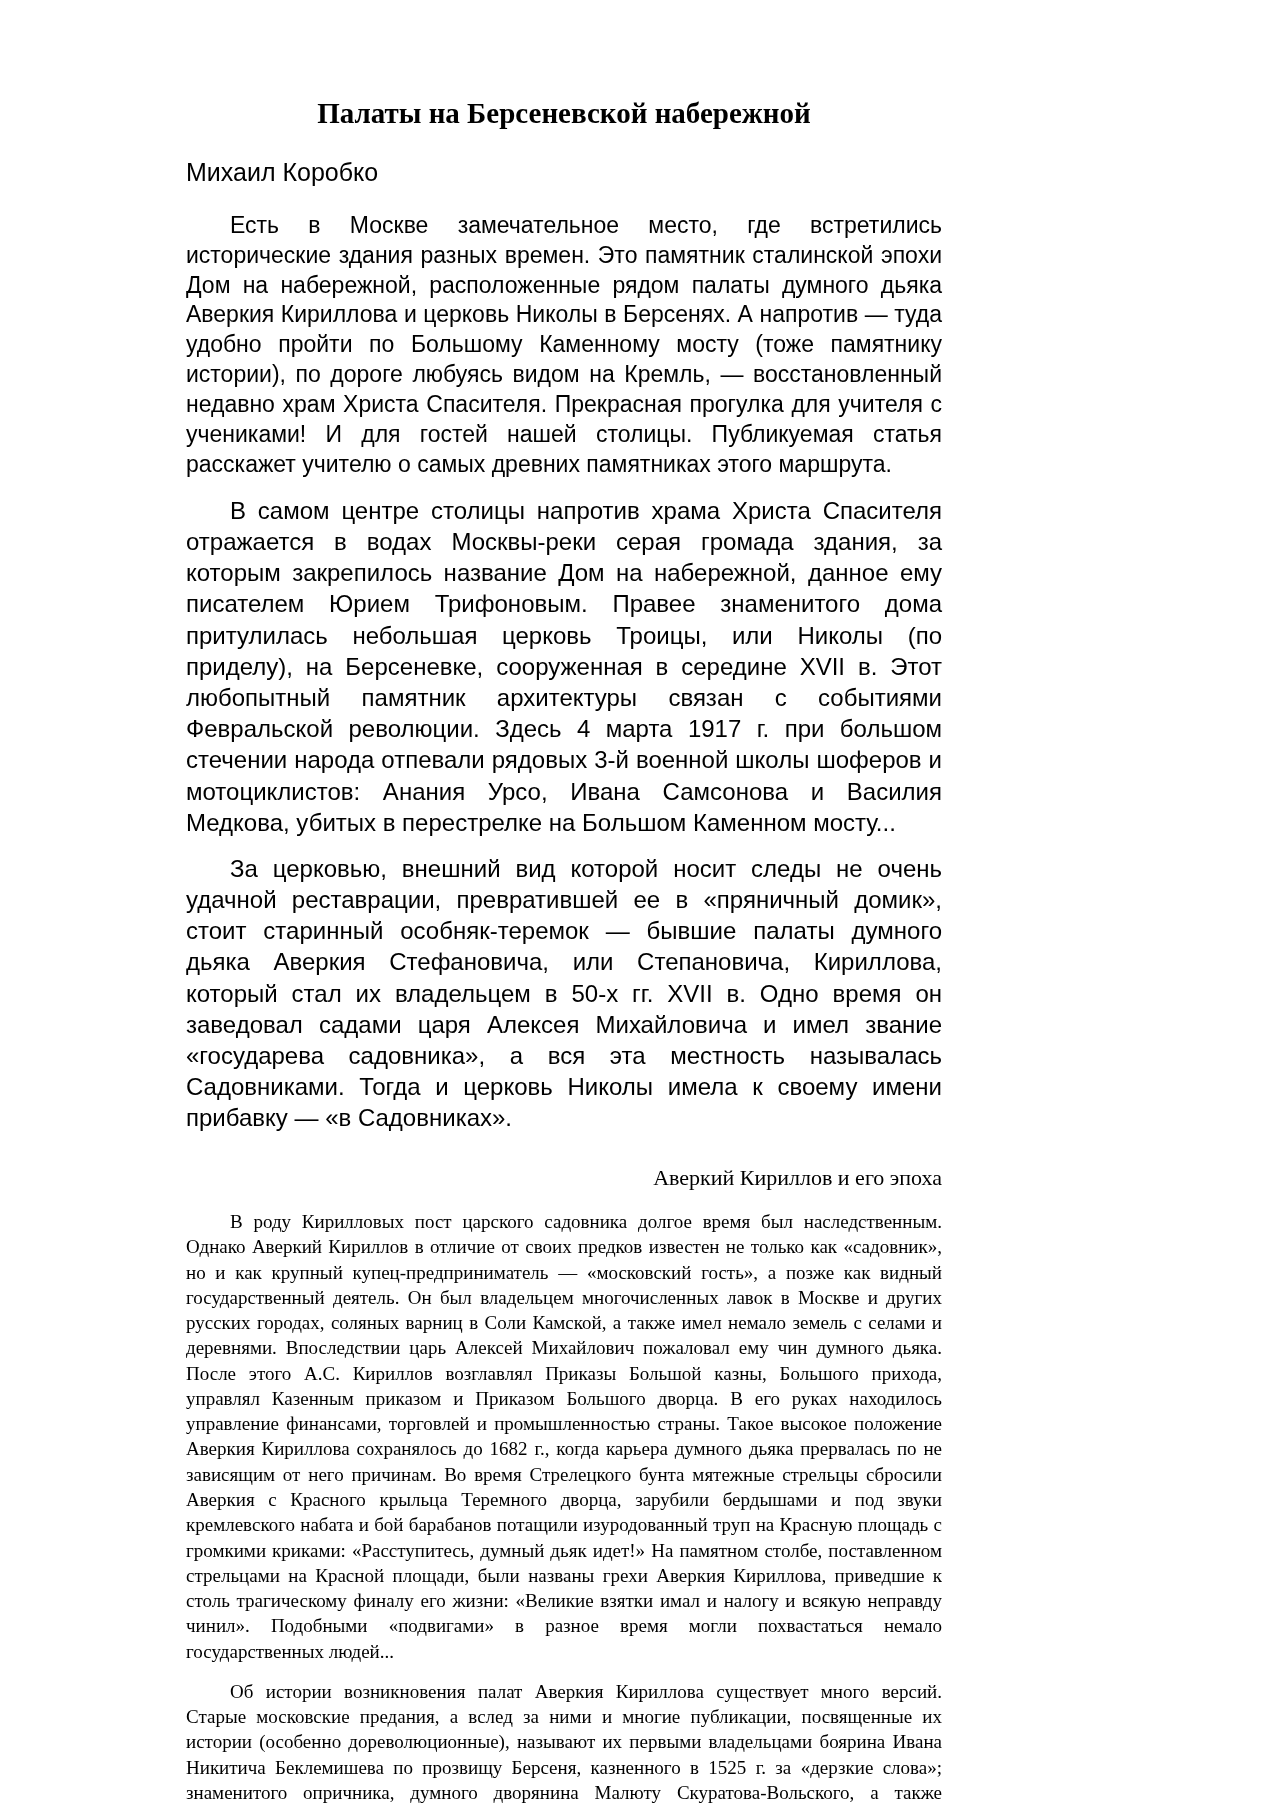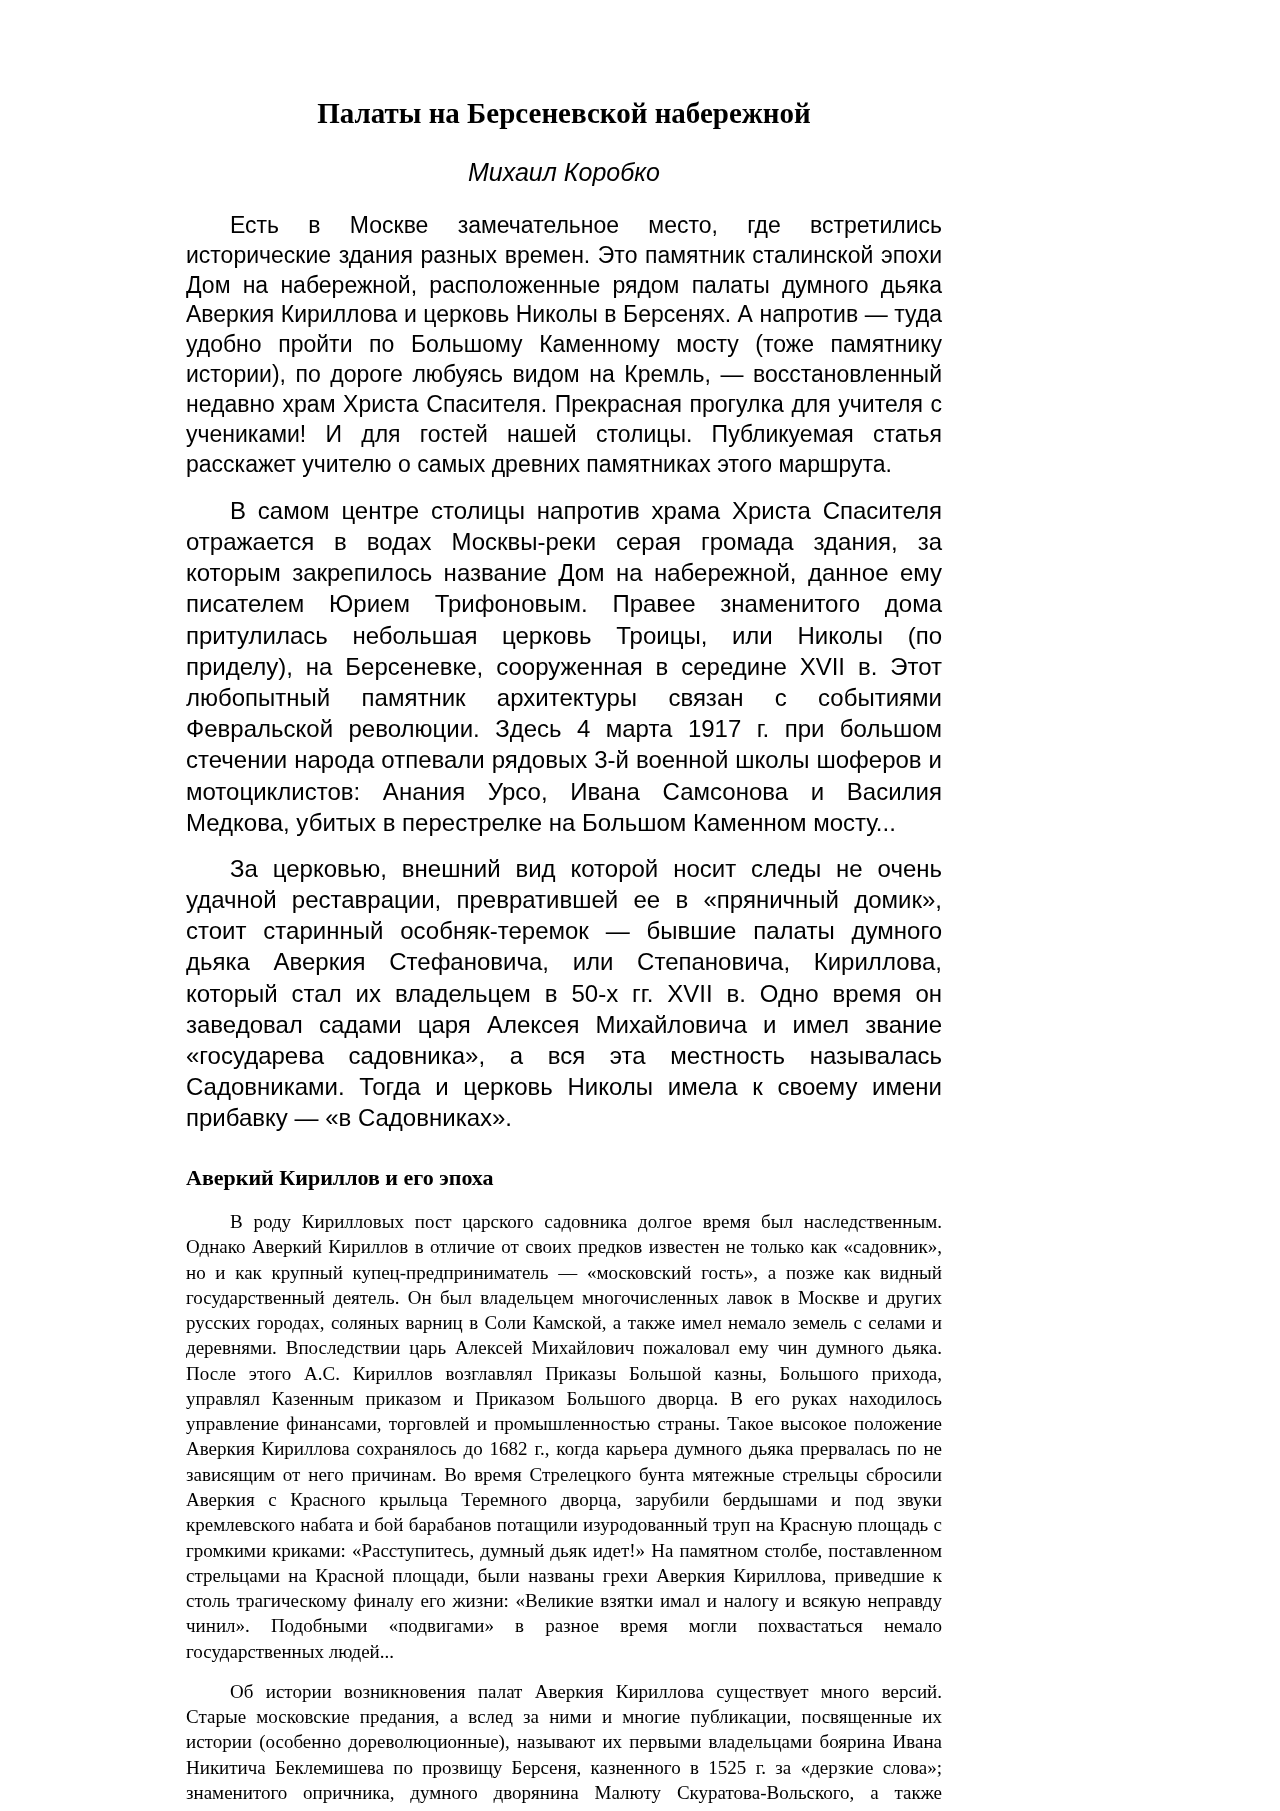--- a/index.html
+++ b/index.html
@@ -22,30 +22,28 @@
   .doc-title {
     font-size: 29px;
     font-weight: bold;
     text-align: center;
     margin: 0 0 26px 0;
     line-height: 1.2;
   }
   .doc-author {
     font-size: 25px;
     font-weight: normal;
-    text-align: center;
     margin: 0 0 24px 0;
     line-height: 1.2;
     font-family: "Liberation Sans", "DejaVu Sans", sans-serif;
-    font-style: italic;
   }
   .section-heading {
     font-size: 22px;
-    font-weight: bold;
-    text-align: left;
+    font-weight: normal;
+    text-align: right;
     margin: 30px 0 18px 0;
     line-height: 1.25;
   }
   p.para {
     margin: 0 0 15px 0;
     text-align: justify;
     text-indent: 44px;
     line-height: 1.30;
   }
   p.small {

